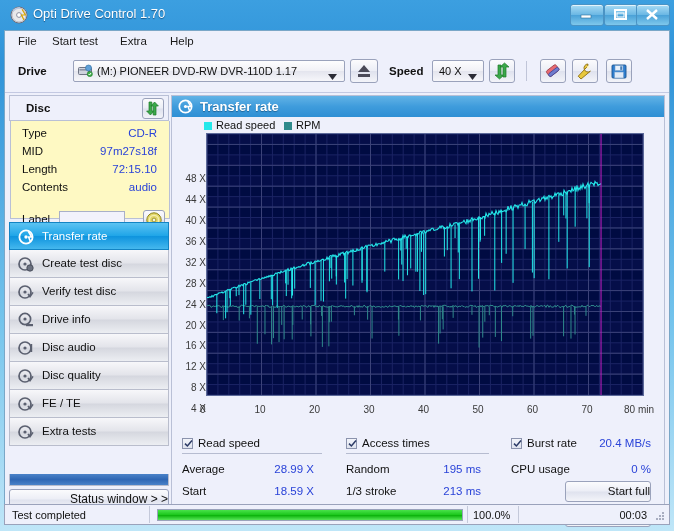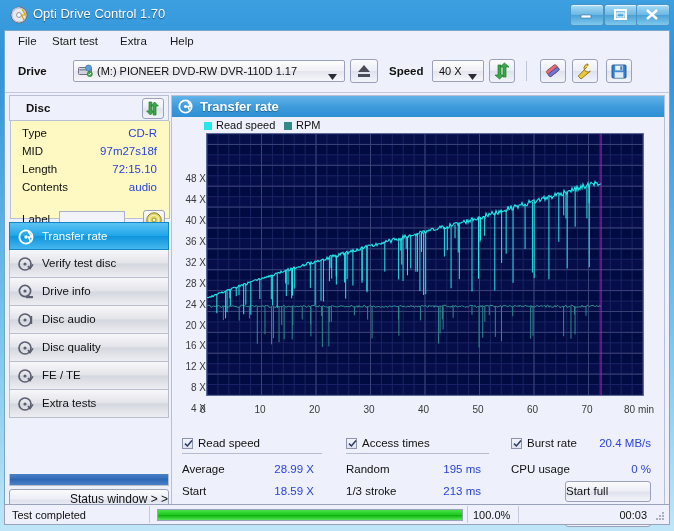--- a/index.html
+++ b/index.html
@@ -189,21 +189,21 @@
   }
   .chk svg{position:absolute;left:1px;top:0px;}
   .chk-lbl{position:absolute;left:16px;top:0px;font-size:11.5px;color:#111;white-space:nowrap;}
   .col-rule{position:absolute;left:0;top:16px;height:1px;background:#b6bcd0;}
   .srow-lbl{position:absolute;left:0;font-size:11.5px;color:#111;white-space:nowrap;}
   .srow-val{position:absolute;font-size:11.5px;color:#2a43d8;text-align:right;white-space:nowrap;}
   .sbtn{
     position:absolute;width:86px;height:21px;
     background:linear-gradient(to bottom,#fbfbfd 0%,#eceef6 48%,#dfe2ee 52%,#f3f4f9 100%);
     border:1px solid #9aa2bb;border-radius:3px;box-sizing:border-box;
-    text-align:left;line-height:19px;font-size:11.5px;color:#111;cursor:default;
+    text-align:right;line-height:19px;font-size:11.5px;color:#111;cursor:default;
   }
   
   #statusbar{
     position:absolute;left:4px;top:504px;width:666px;height:21px;
     background:#eef0fb;border:1px solid #9aa2bb;box-sizing:border-box;
   }
   #status-text{position:absolute;left:7px;top:4px;font-size:11px;color:#111;}
   #status-sep1{position:absolute;left:144px;top:1px;width:1px;height:17px;background:#c4c9da;}
   #progress-outer{
     position:absolute;left:152px;top:4px;width:306px;height:12px;
@@ -372,20 +372,30 @@
       <div id="navlist">
         <div class="nav sel">
           <span class="nicon">
             <svg width="16" height="16" viewBox="0 0 16 16">
                 <circle cx="8" cy="8" r="6.6" fill="none" stroke="#ffffff" stroke-width="1.8"></circle>
                 <circle cx="8" cy="8" r="1.7" fill="#ffffff"></circle>
                 <path d="M10.5 2.5 L13.6 8 L10.6 8 L12.6 13" stroke="#ffffff" stroke-width="1.6" fill="none"></path>
               </svg>
           </span>
           <span class="ntext">Transfer rate</span>
+        </div>
+        <div class="nav">
+          <span class="nicon">
+            <svg width="16" height="16" viewBox="0 0 16 16">
+                <circle cx="7" cy="8" r="6" fill="none" stroke="#5b6070" stroke-width="1.7"></circle>
+                <circle cx="7" cy="8" r="1.6" fill="#5b6070"></circle>
+                <circle cx="12" cy="12" r="3.2" fill="#6a707f" stroke="#3f4452" stroke-width="0.8"></circle>
+              </svg>
+          </span>
+          <span class="ntext">Create test disc</span>
         </div>
         <div class="nav">
           <span class="nicon">
             <svg width="16" height="16" viewBox="0 0 16 16">
                 <circle cx="7" cy="8" r="6" fill="none" stroke="#5b6070" stroke-width="1.7"></circle>
                 <circle cx="7" cy="8" r="1.6" fill="#5b6070"></circle>
                 <path d="M10 10 L12 12.6 L15 8.4" stroke="#5b6070" stroke-width="1.6" fill="none"></path>
               </svg>
           </span>
           <span class="ntext">Verify test disc</span>

